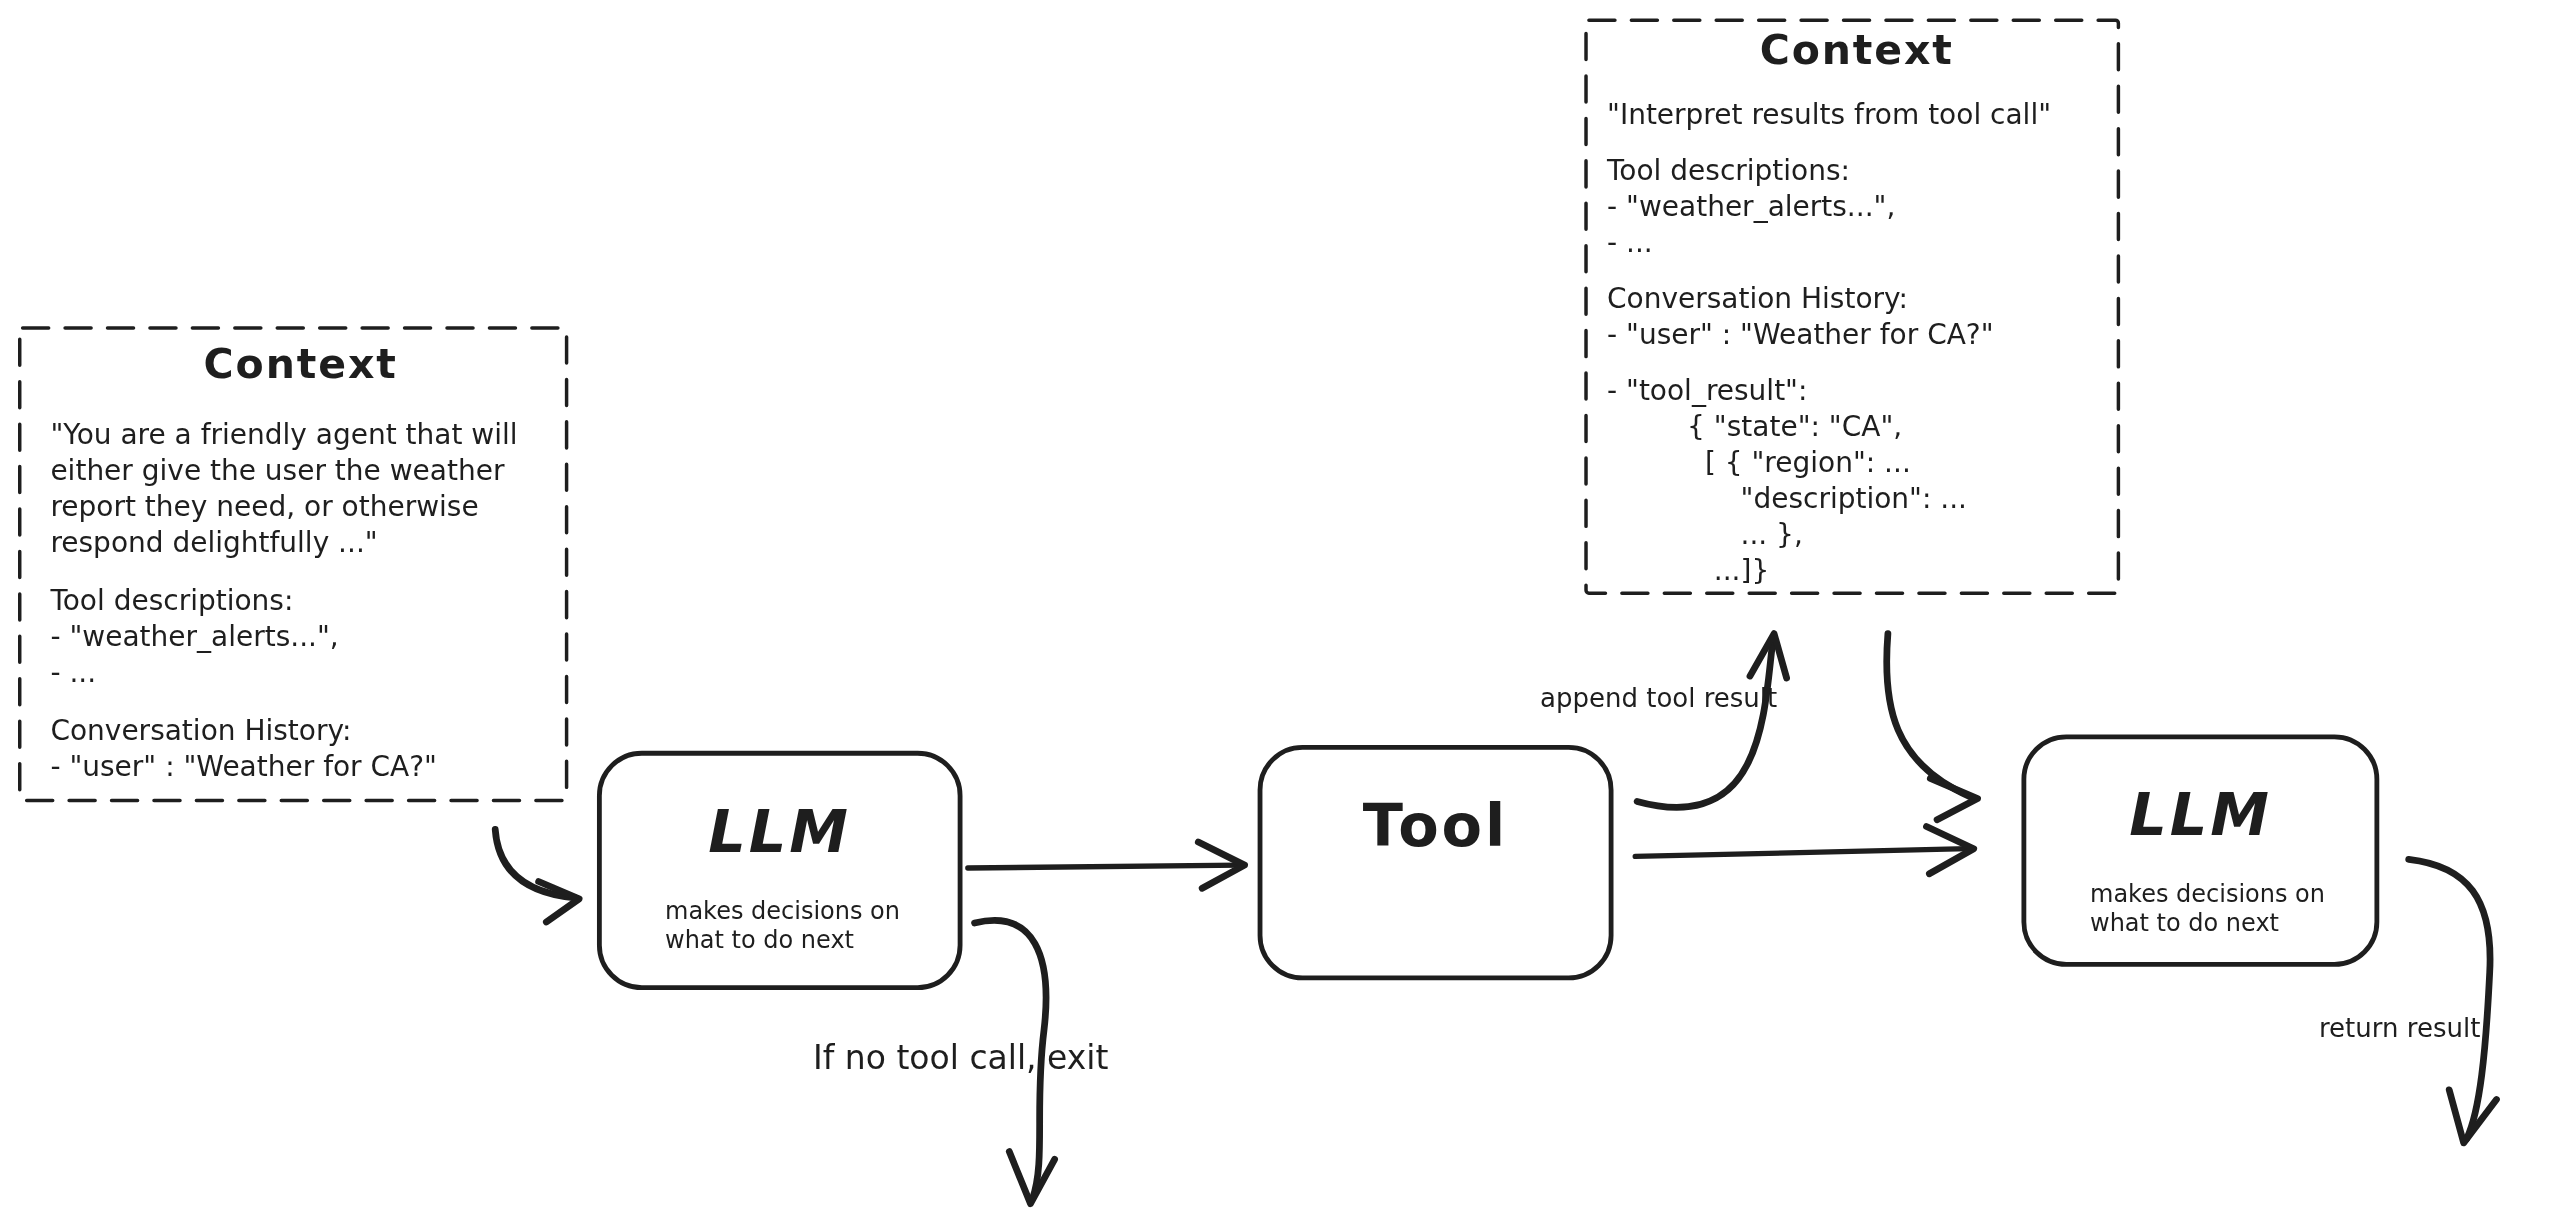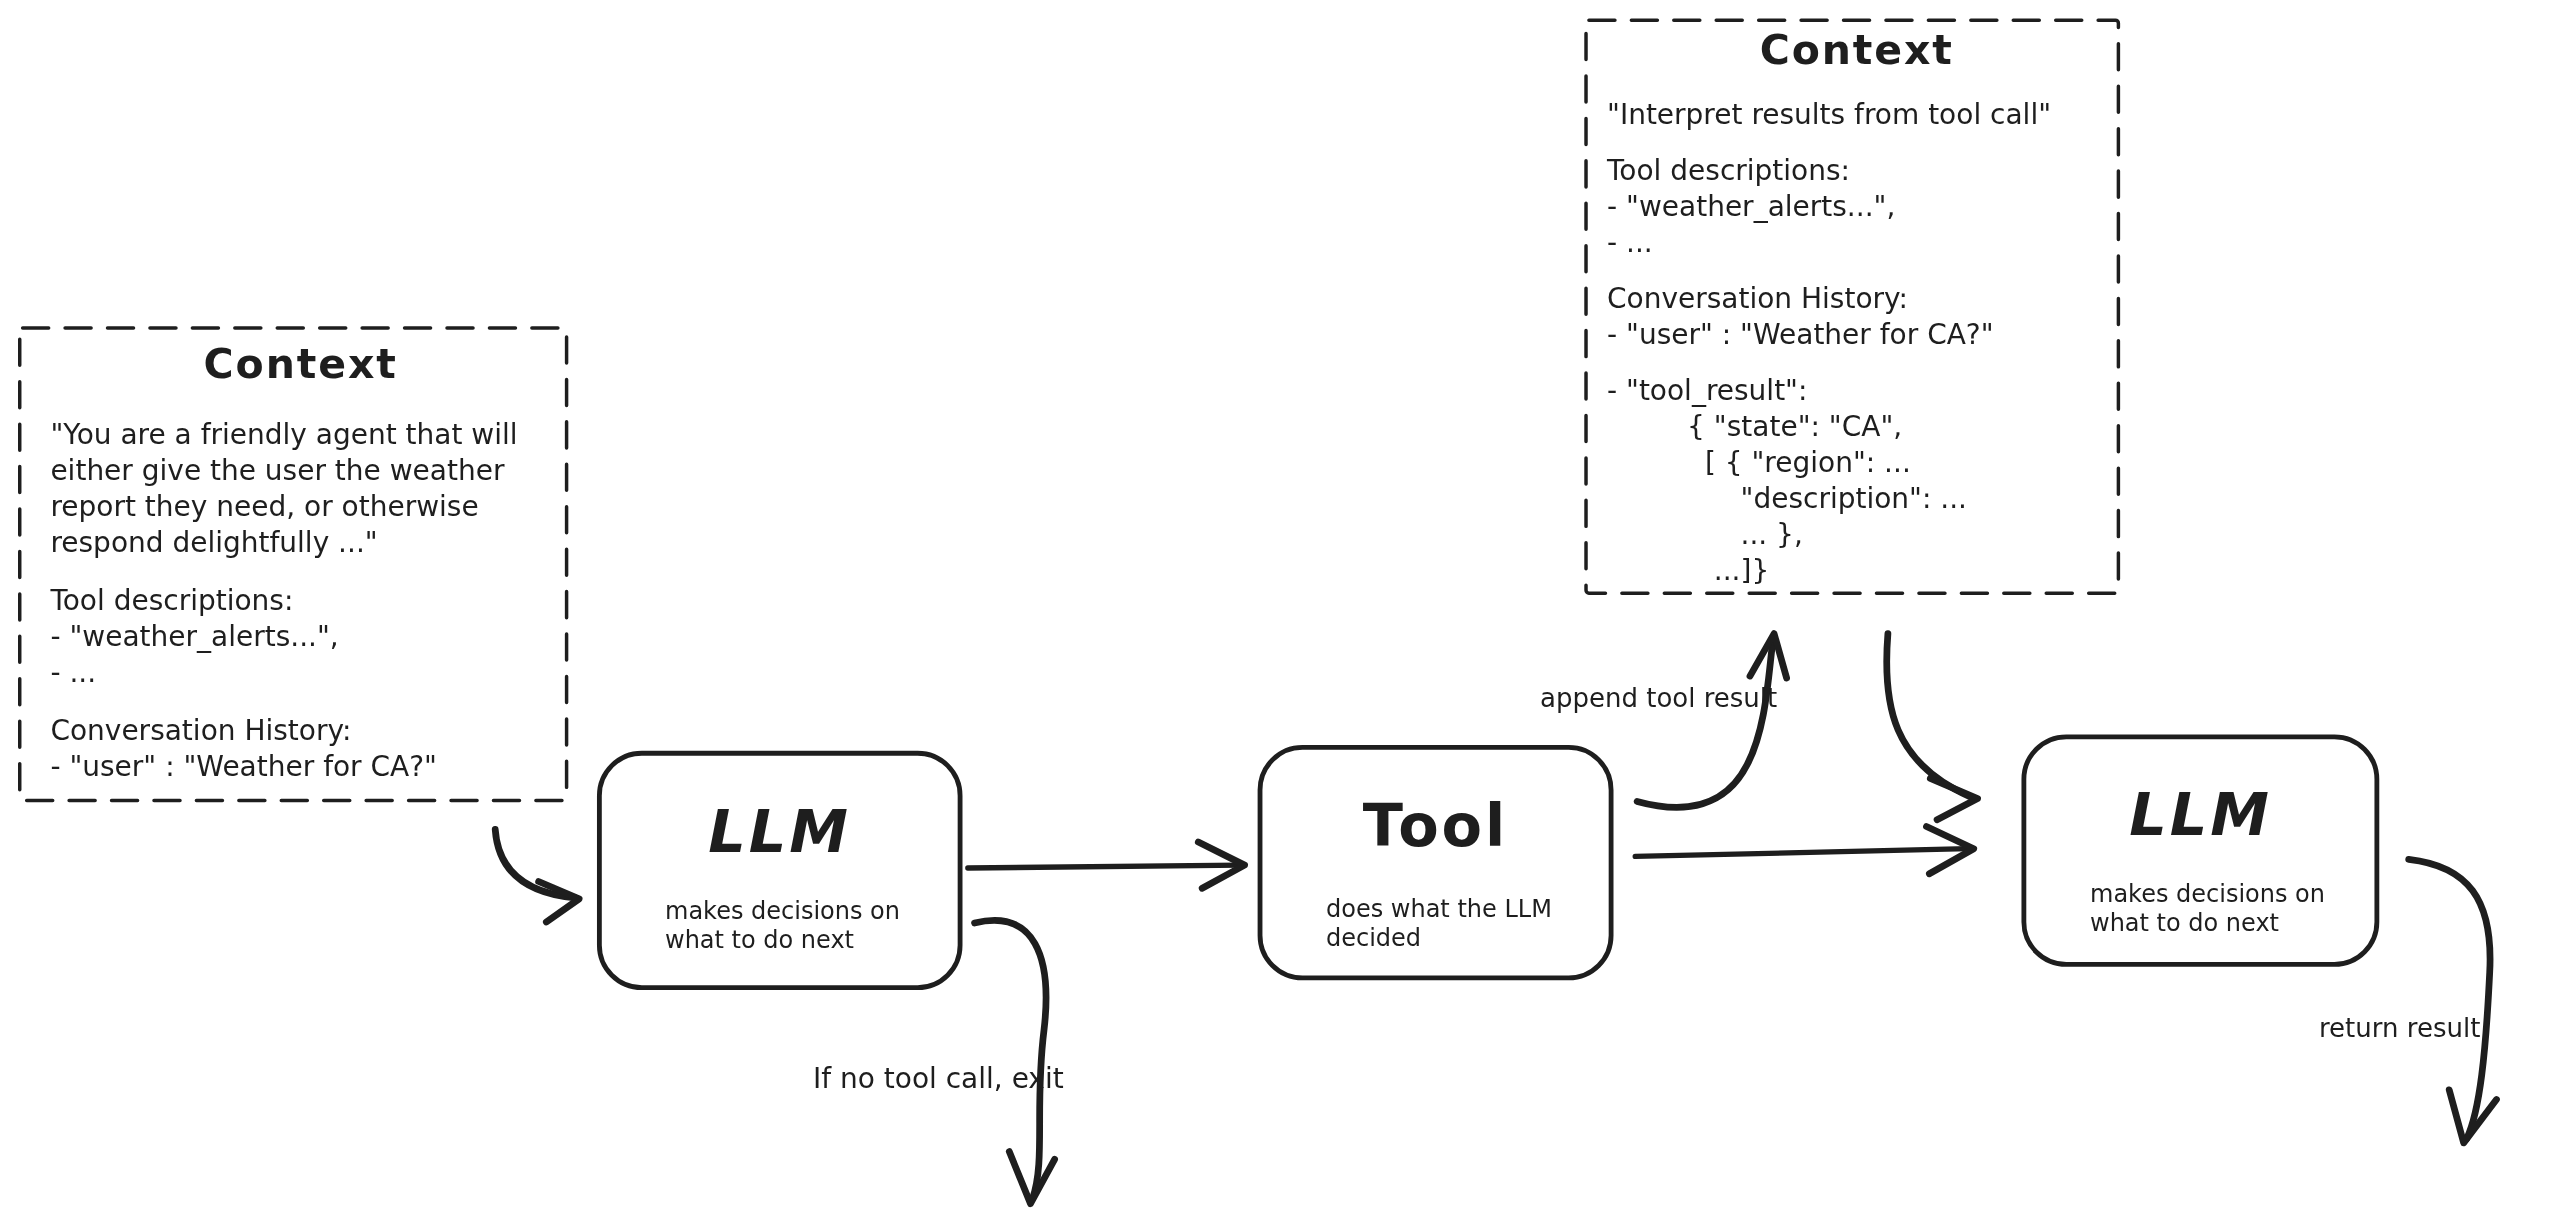--- a/index.html
+++ b/index.html
@@ -85,21 +85,21 @@
   }
   .node-tool .node-desc{margin-top:35px;}
 
   
   .edge-label{
     position:absolute;
     font-size:26px;
     white-space:nowrap;
   }
   .label-append{left:1540px;top:683px;}
-  .label-exit{left:813px;top:1038px;font-size:28px;margin-top:24px;}
+  .label-exit{left:813px;top:1038px;font-size:33px;}
   .label-return{left:2319px;top:1013px;text-align:center;}
 </style>
 </head>
 <body>
 
 <div class="canvas">
 
   <svg class="edges" viewBox="0 0 2670 1266" aria-hidden="true">
 
     <rect class="stroke box-dashed" x="20" y="340" width="567" height="490" rx="3"></rect>
@@ -179,22 +179,20 @@
   </div>
 
   <div class="node node-llm1">
     <div class="node-title italic">LLM</div>
     <div class="node-desc">makes decisions on
 what to do next</div>
   </div>
 
   <div class="node node-tool">
     <div class="node-title">Tool</div>
-    <div class="node-desc">does what the LLM
-decided</div>
   </div>
 
   <div class="node node-llm2">
     <div class="node-title italic">LLM</div>
     <div class="node-desc">makes decisions on
 what to do next</div>
   </div>
 
   <div class="edge-label label-append">append tool result</div>
   <div class="edge-label label-exit">If no tool call, exit</div>

